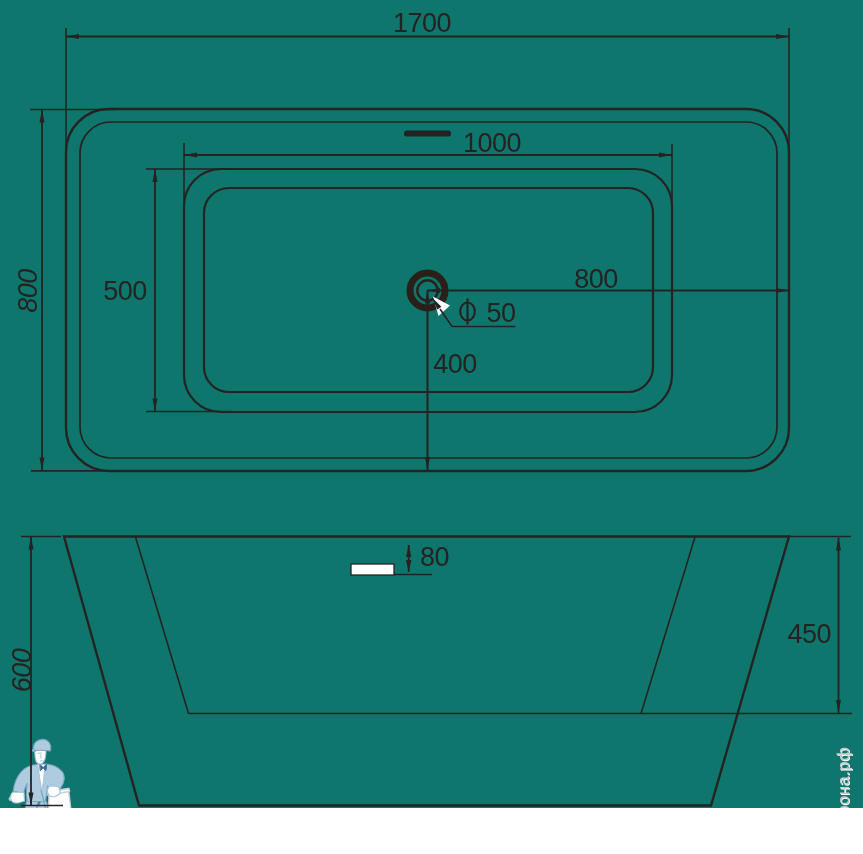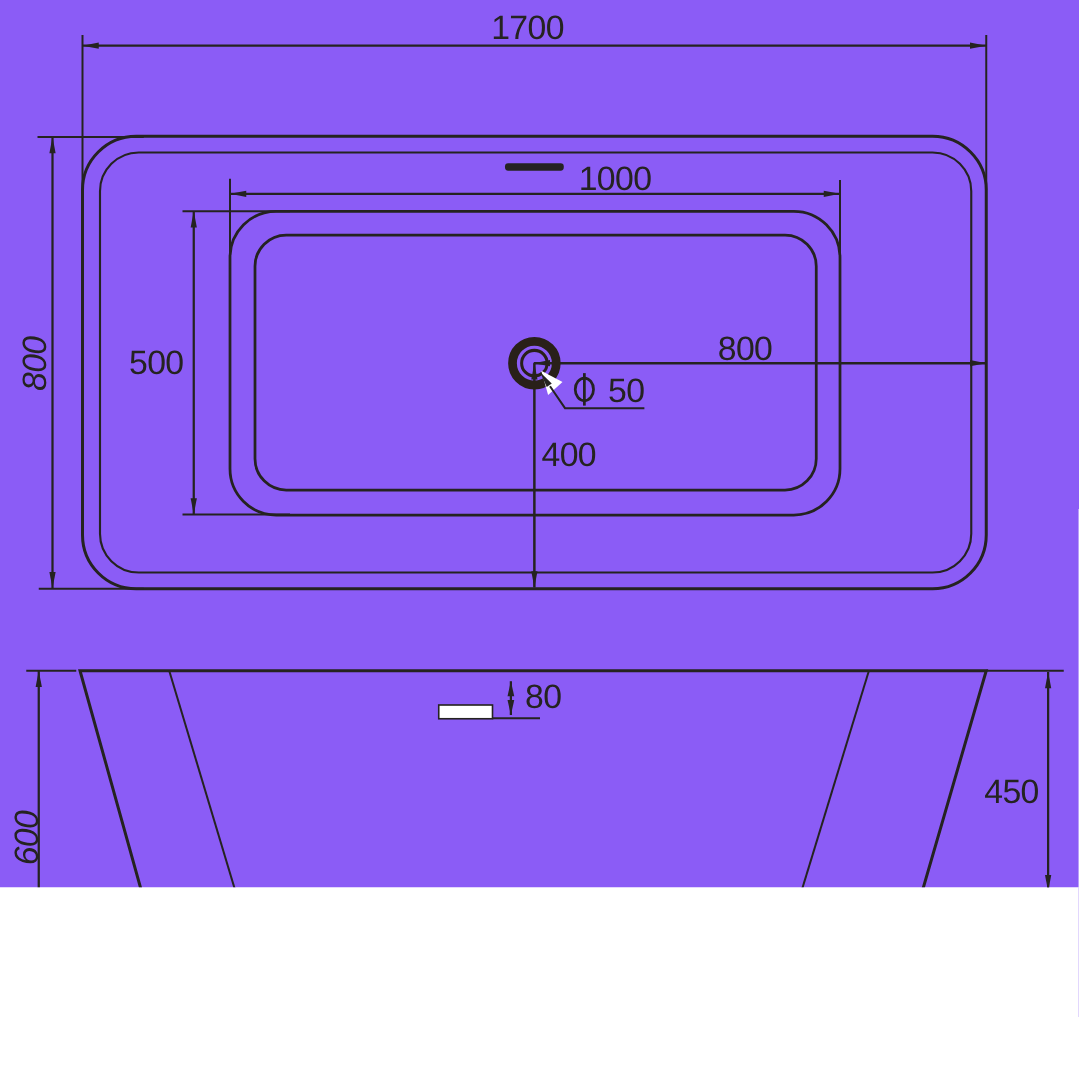--- a/index.html
+++ b/index.html
@@ -1,16 +1,16 @@
 <!DOCTYPE html>
 <html><head>
 <meta charset="utf-8">
 <style>
   html,body{margin:0;padding:0;background:#ffffff;}
-  #page{position:relative;width:863px;height:710px;background:#8b5cf6;overflow:hidden;}
+  #page{position:relative;width:863px;height:808px;background:#0f766e;overflow:hidden;}
   svg{position:absolute;left:0;top:0;}
   text{font-family:"Liberation Sans", sans-serif;}
 </style>
 </head>
 <body>
 <div id="page">
 <svg width="863" height="854" viewBox="0 0 863 854" fill="#252321">
 
   <g stroke-linejoin="round" stroke-linecap="round">
 

